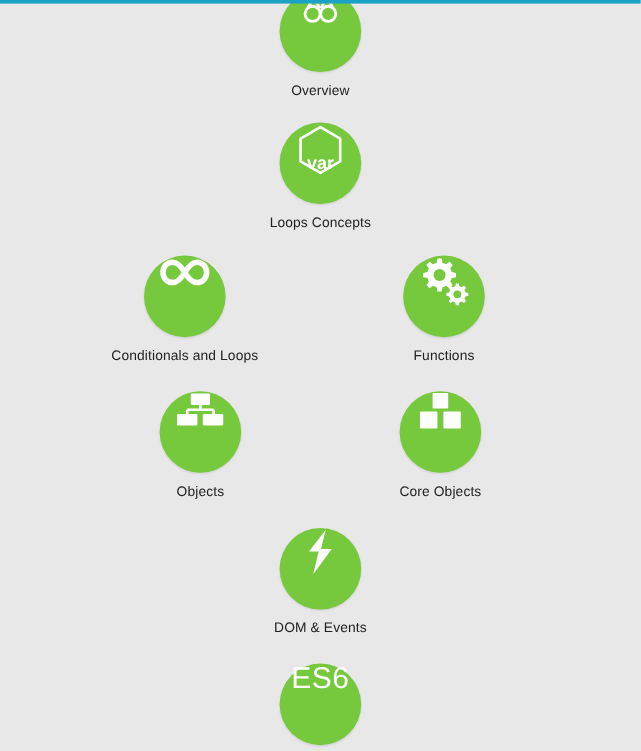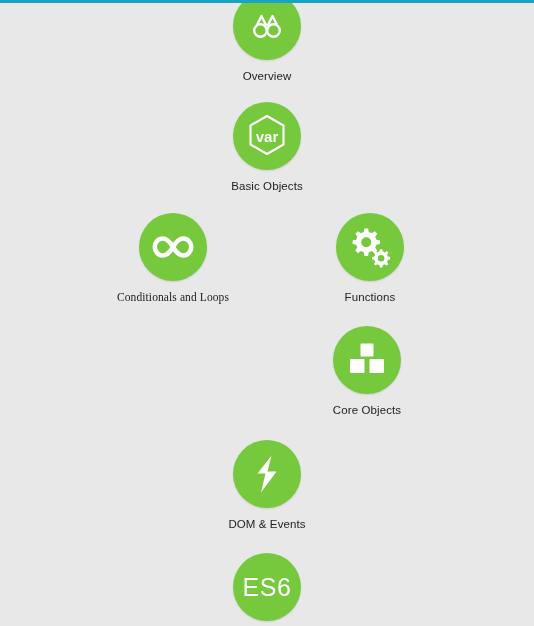--- a/index.html
+++ b/index.html
@@ -41,21 +41,21 @@
     cursor: pointer;
   }
 
   .node-circle {
     width: 68px;
     height: 68px;
     border-radius: 50%;
     background: #76c83c;
     margin: 0 auto;
     display: flex;
-    align-items: center;
+    align-items: flex-start;
     justify-content: center;
     box-shadow: 0 1px 2px rgba(0,0,0,0.10);
     position: relative;
   }
 
   .node-circle svg {
     display: block;
   }
 
   .node-label {
@@ -112,24 +112,24 @@
 
   <div class="node" style="left:267px; top:102px;">
     <div class="node-circle">
       <span>
         <svg width="46" height="48" viewBox="0 0 46 48" fill="none" xmlns="http://www.w3.org/2000/svg">
           <path d="M23 4 L39.5 13.5 L39.5 32.5 L23 42 L6.5 32.5 L6.5 13.5 Z" stroke="#ffffff" stroke-width="2.2" fill="none" stroke-linejoin="round"></path>
         </svg>
       </span>
       <span class="var-text">var</span>
     </div>
-    <div class="node-label">Basic Objects</div>
-  </div>
-
-  <div class="node" style="left:173px; top:213px;font-family:Liberation Serif, serif;">
+    <div class="node-label">Loops Concepts</div>
+  </div>
+
+  <div class="node" style="left:154px; top:213px;">
     <div class="node-circle">
       <span>
         <svg width="46" height="28" viewBox="0 0 46 28" fill="none" xmlns="http://www.w3.org/2000/svg">
           <path d="M23 14 C19.5 8 16.5 5.5 12.8 5.5 C8.2 5.5 4.8 9.3 4.8 14 C4.8 18.7 8.2 22.5 12.8 22.5 C16.5 22.5 19.5 20 23 14 C26.5 8 29.5 5.5 33.2 5.5 C37.8 5.5 41.2 9.3 41.2 14 C41.2 18.7 37.8 22.5 33.2 22.5 C29.5 22.5 26.5 20 23 14 Z" stroke="#ffffff" stroke-width="4.6" fill="none" stroke-linejoin="round"></path>
         </svg>
       </span>
     </div>
     <div class="node-label">Conditionals and Loops</div>
   </div>
 
@@ -144,20 +144,33 @@
           <g fill="#ffffff">
             <path d="M31.9 23.2 l2.4 0 0.5 2.4 a7.1 7.1 0 0 1 1.9 0.8 l2.0 -1.4 1.7 1.7 -1.4 2.0 a7.1 7.1 0 0 1 0.8 1.9 l2.4 0.5 0 2.4 -2.4 0.5 a7.1 7.1 0 0 1 -0.8 1.9 l1.4 2.0 -1.7 1.7 -2.0 -1.4 a7.1 7.1 0 0 1 -1.9 0.8 l-0.5 2.4 -2.4 0 -0.5 -2.4 a7.1 7.1 0 0 1 -1.9 -0.8 l-2.0 1.4 -1.7 -1.7 1.4 -2.0 a7.1 7.1 0 0 1 -0.8 -1.9 l-2.4 -0.5 0 -2.4 2.4 -0.5 a7.1 7.1 0 0 1 0.8 -1.9 l-1.4 -2.0 1.7 -1.7 2.0 1.4 a7.1 7.1 0 0 1 1.9 -0.8 z"></path>
           </g>
           <circle cx="33.1" cy="32.3" r="3.3" fill="#76c83c"></circle>
         </svg>
       </span>
     </div>
     <div class="node-label">Functions</div>
   </div>
 
+  <div class="node" style="left:167px; top:326px;">
+    <div class="node-circle">
+      <span>
+        <svg width="42" height="32" viewBox="0 0 42 32" fill="none" xmlns="http://www.w3.org/2000/svg">
+          <rect x="13" y="2" width="16" height="9.5" rx="1" fill="#ffffff"></rect>
+          <rect x="1.5" y="19" width="17" height="9.5" rx="1" fill="#ffffff"></rect>
+          <rect x="23" y="19" width="17" height="9.5" rx="1" fill="#ffffff"></rect>
+          <path d="M21 11.5 L21 15.5 M10 15.5 L32 15.5 M10 15.5 L10 19 M32 15.5 L32 19" stroke="#ffffff" stroke-width="2.2" stroke-linecap="butt"></path>
+        </svg>
+      </span>
+    </div>
+    <div class="node-label">Objects</div>
+  </div>
 
   <div class="node" style="left:367px; top:326px;">
     <div class="node-circle">
       <span>
         <svg width="38" height="36" viewBox="0 0 38 36" fill="none" xmlns="http://www.w3.org/2000/svg">
           <rect x="12.5" y="1.5" width="13" height="13" rx="0.8" fill="#ffffff"></rect>
           <rect x="2" y="17" width="14.5" height="14" rx="0.8" fill="#ffffff"></rect>
           <rect x="21.5" y="17" width="14.5" height="14" rx="0.8" fill="#ffffff"></rect>
         </svg>
       </span>

